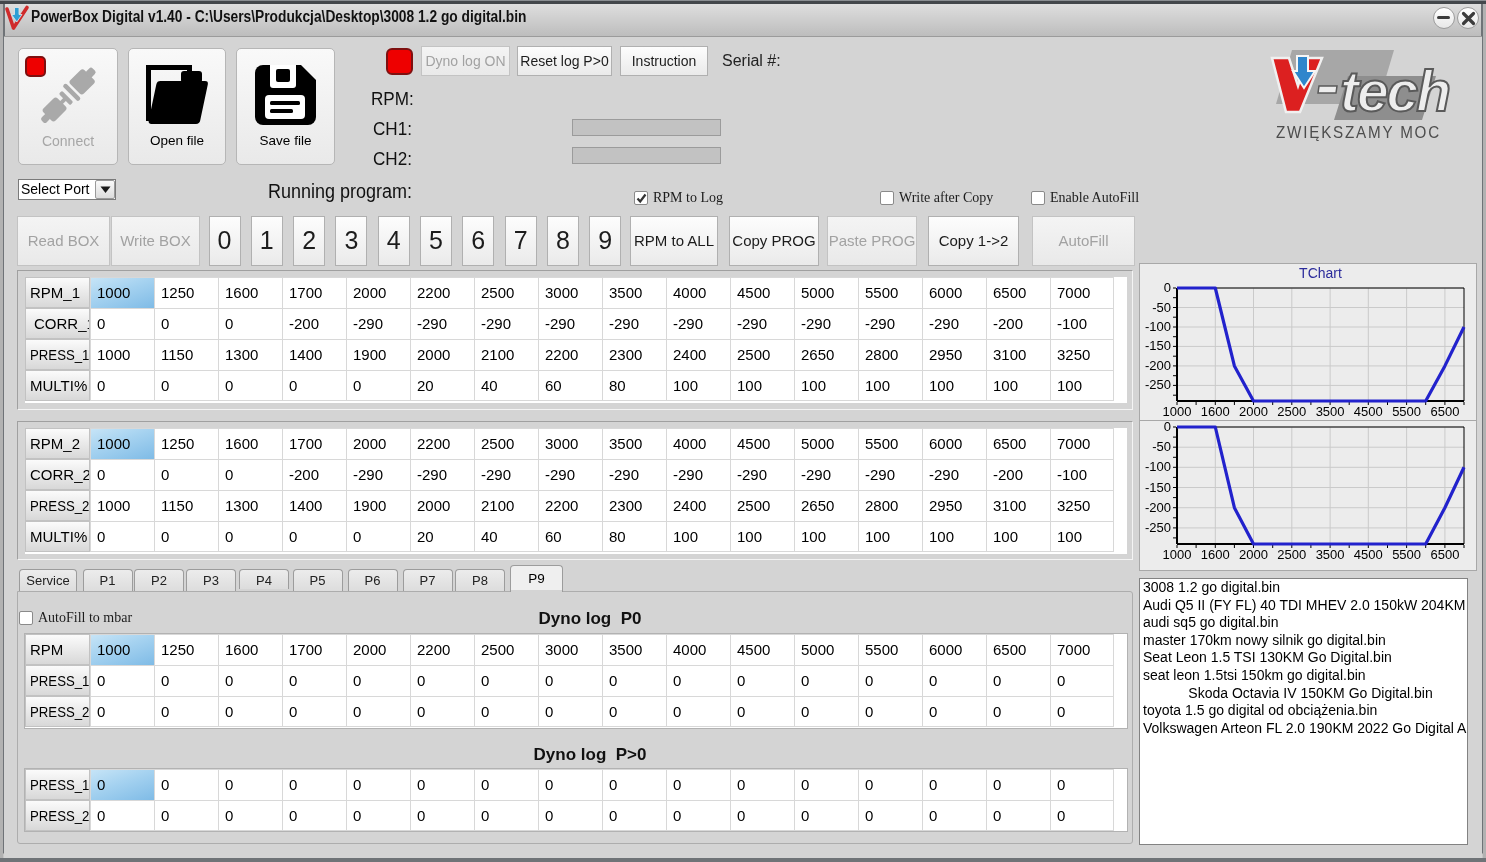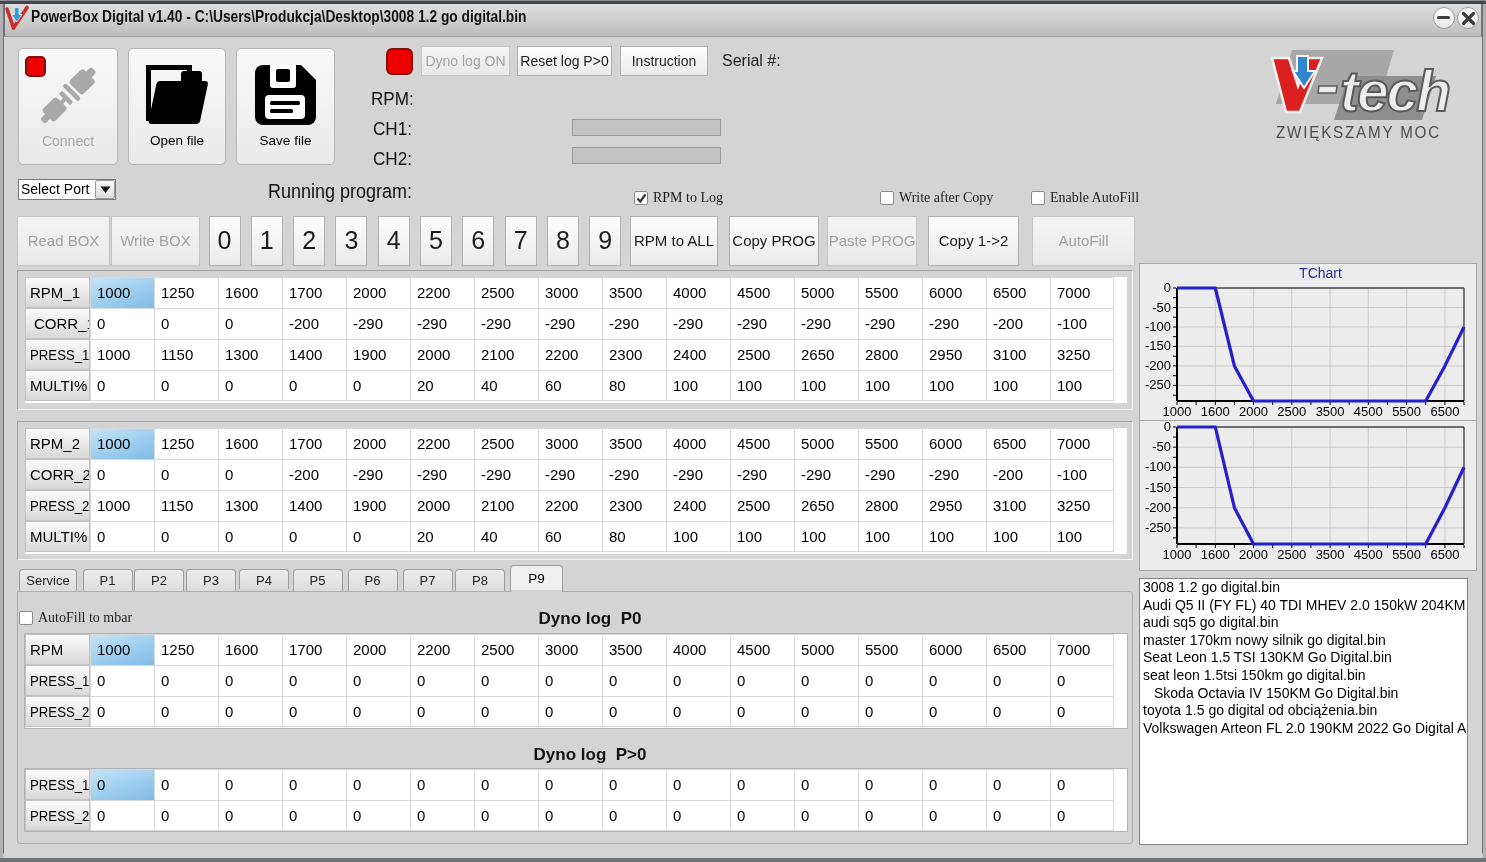--- a/index.html
+++ b/index.html
@@ -592,15 +592,15 @@
     <line x1="324" y1="6" x2="324" y2="123" stroke="#000" stroke-width="1"></line>
     <polyline points="37.0,6.0 56.1,6.0 75.3,6.0 94.4,86.7 113.5,123.0 132.7,123.0 151.8,123.0 170.9,123.0 190.1,123.0 209.2,123.0 228.3,123.0 247.5,123.0 266.6,123.0 285.7,123.0 304.9,86.7 324.0,46.3" fill="none" stroke="#2222cc" stroke-width="3.2" stroke-linejoin="round"></polyline>
   </svg>
 <div class="abs" style="left:1139px;top:578px;width:329px;height:267px;background:#fff;border:1px solid #828282;overflow:hidden;">
 <div style="font-size:14px;color:#000;height:17.6px;line-height:17.6px;white-space:nowrap;padding-left:3px;">3008 1.2 go digital.bin</div>
 <div style="font-size:14px;color:#000;height:17.6px;line-height:17.6px;white-space:nowrap;padding-left:3px;">Audi Q5 II (FY FL) 40 TDI MHEV 2.0 150kW 204KM (2</div>
 <div style="font-size:14px;color:#000;height:17.6px;line-height:17.6px;white-space:nowrap;padding-left:3px;">audi sq5 go digital.bin</div>
 <div style="font-size:14px;color:#000;height:17.6px;line-height:17.6px;white-space:nowrap;padding-left:3px;">master 170km nowy silnik go digital.bin</div>
 <div style="font-size:14px;color:#000;height:17.6px;line-height:17.6px;white-space:nowrap;padding-left:3px;">Seat Leon 1.5 TSI 130KM Go Digital.bin</div>
 <div style="font-size:14px;color:#000;height:17.6px;line-height:17.6px;white-space:nowrap;padding-left:3px;">seat leon 1.5tsi 150km go digital.bin</div>
-<div style="font-size:14px;color:#000;height:17.6px;line-height:17.6px;white-space:nowrap;padding-left:14px;">Skoda Octavia IV 150KM Go Digital.bin</div>
+<div style="font-size:14px;color:#000;height:17.6px;line-height:17.6px;white-space:nowrap;padding-left:14px;text-align:center;">Skoda Octavia IV 150KM Go Digital.bin</div>
 <div style="font-size:14px;color:#000;height:17.6px;line-height:17.6px;white-space:nowrap;padding-left:3px;">toyota 1.5 go digital od obciążenia.bin</div>
 <div style="font-size:14px;color:#000;height:17.6px;line-height:17.6px;white-space:nowrap;padding-left:3px;">Volkswagen Arteon FL 2.0 190KM 2022 Go Digital Au</div>
 </div>
 </body></html>

